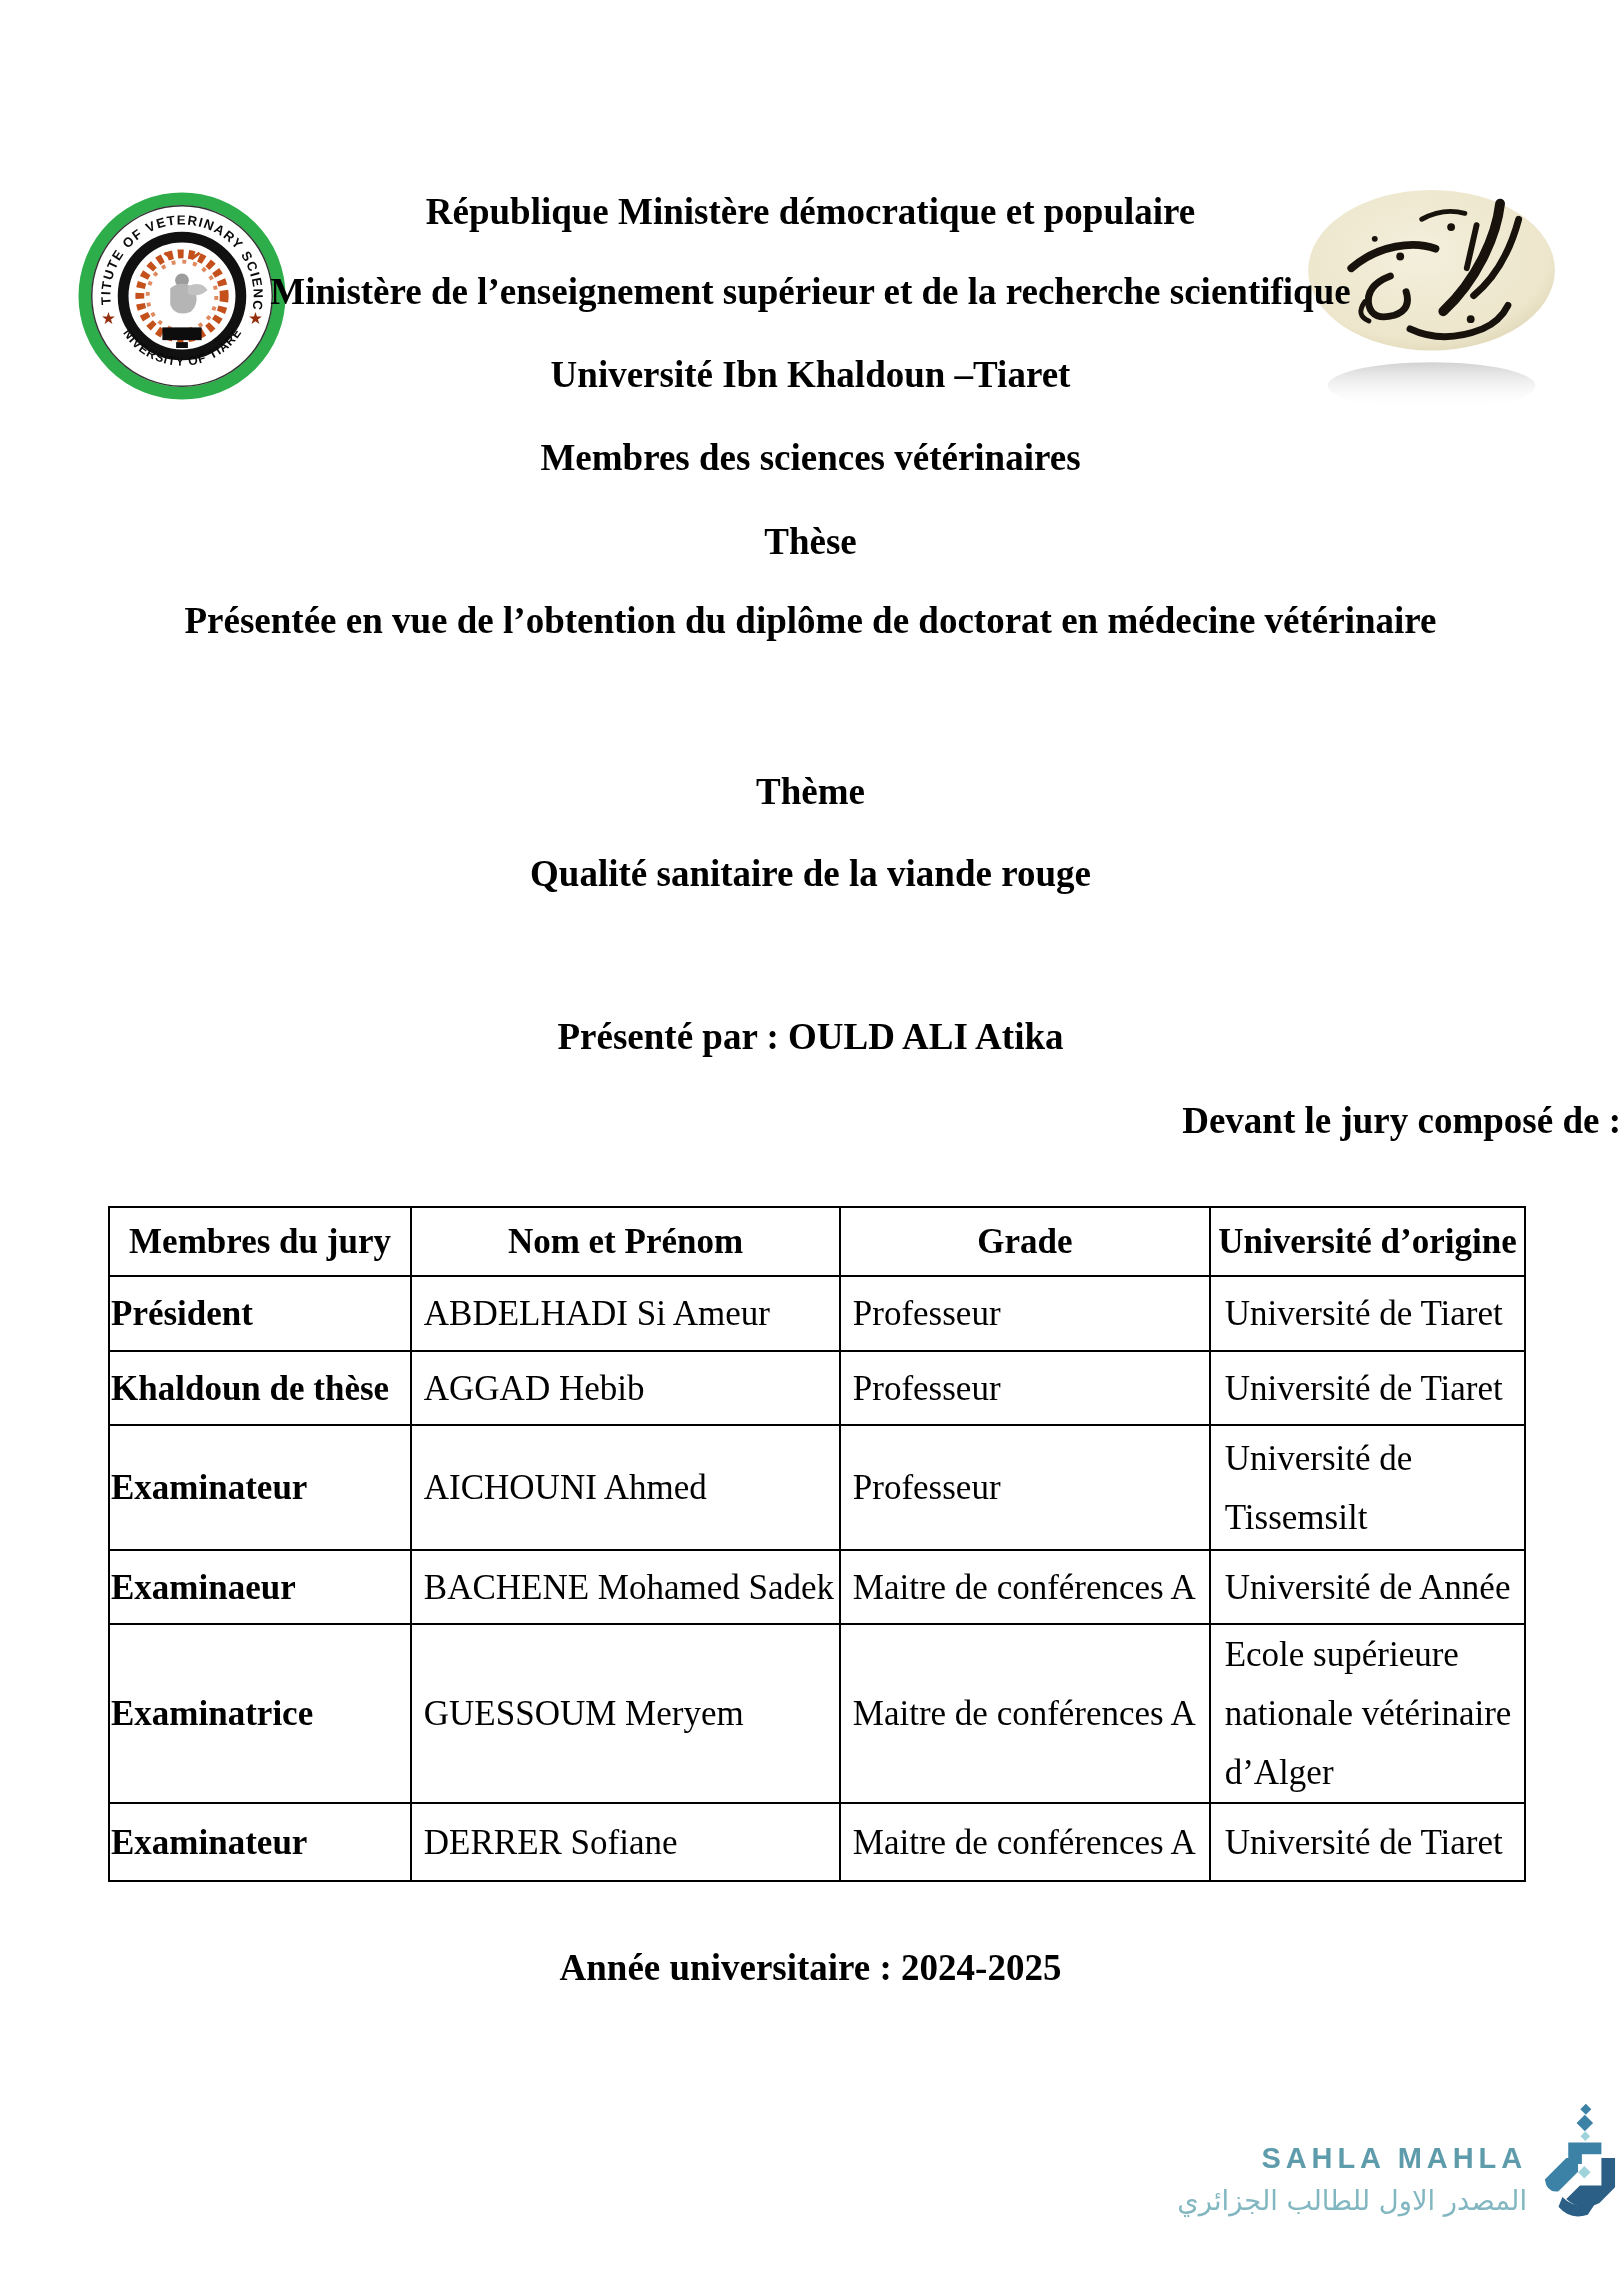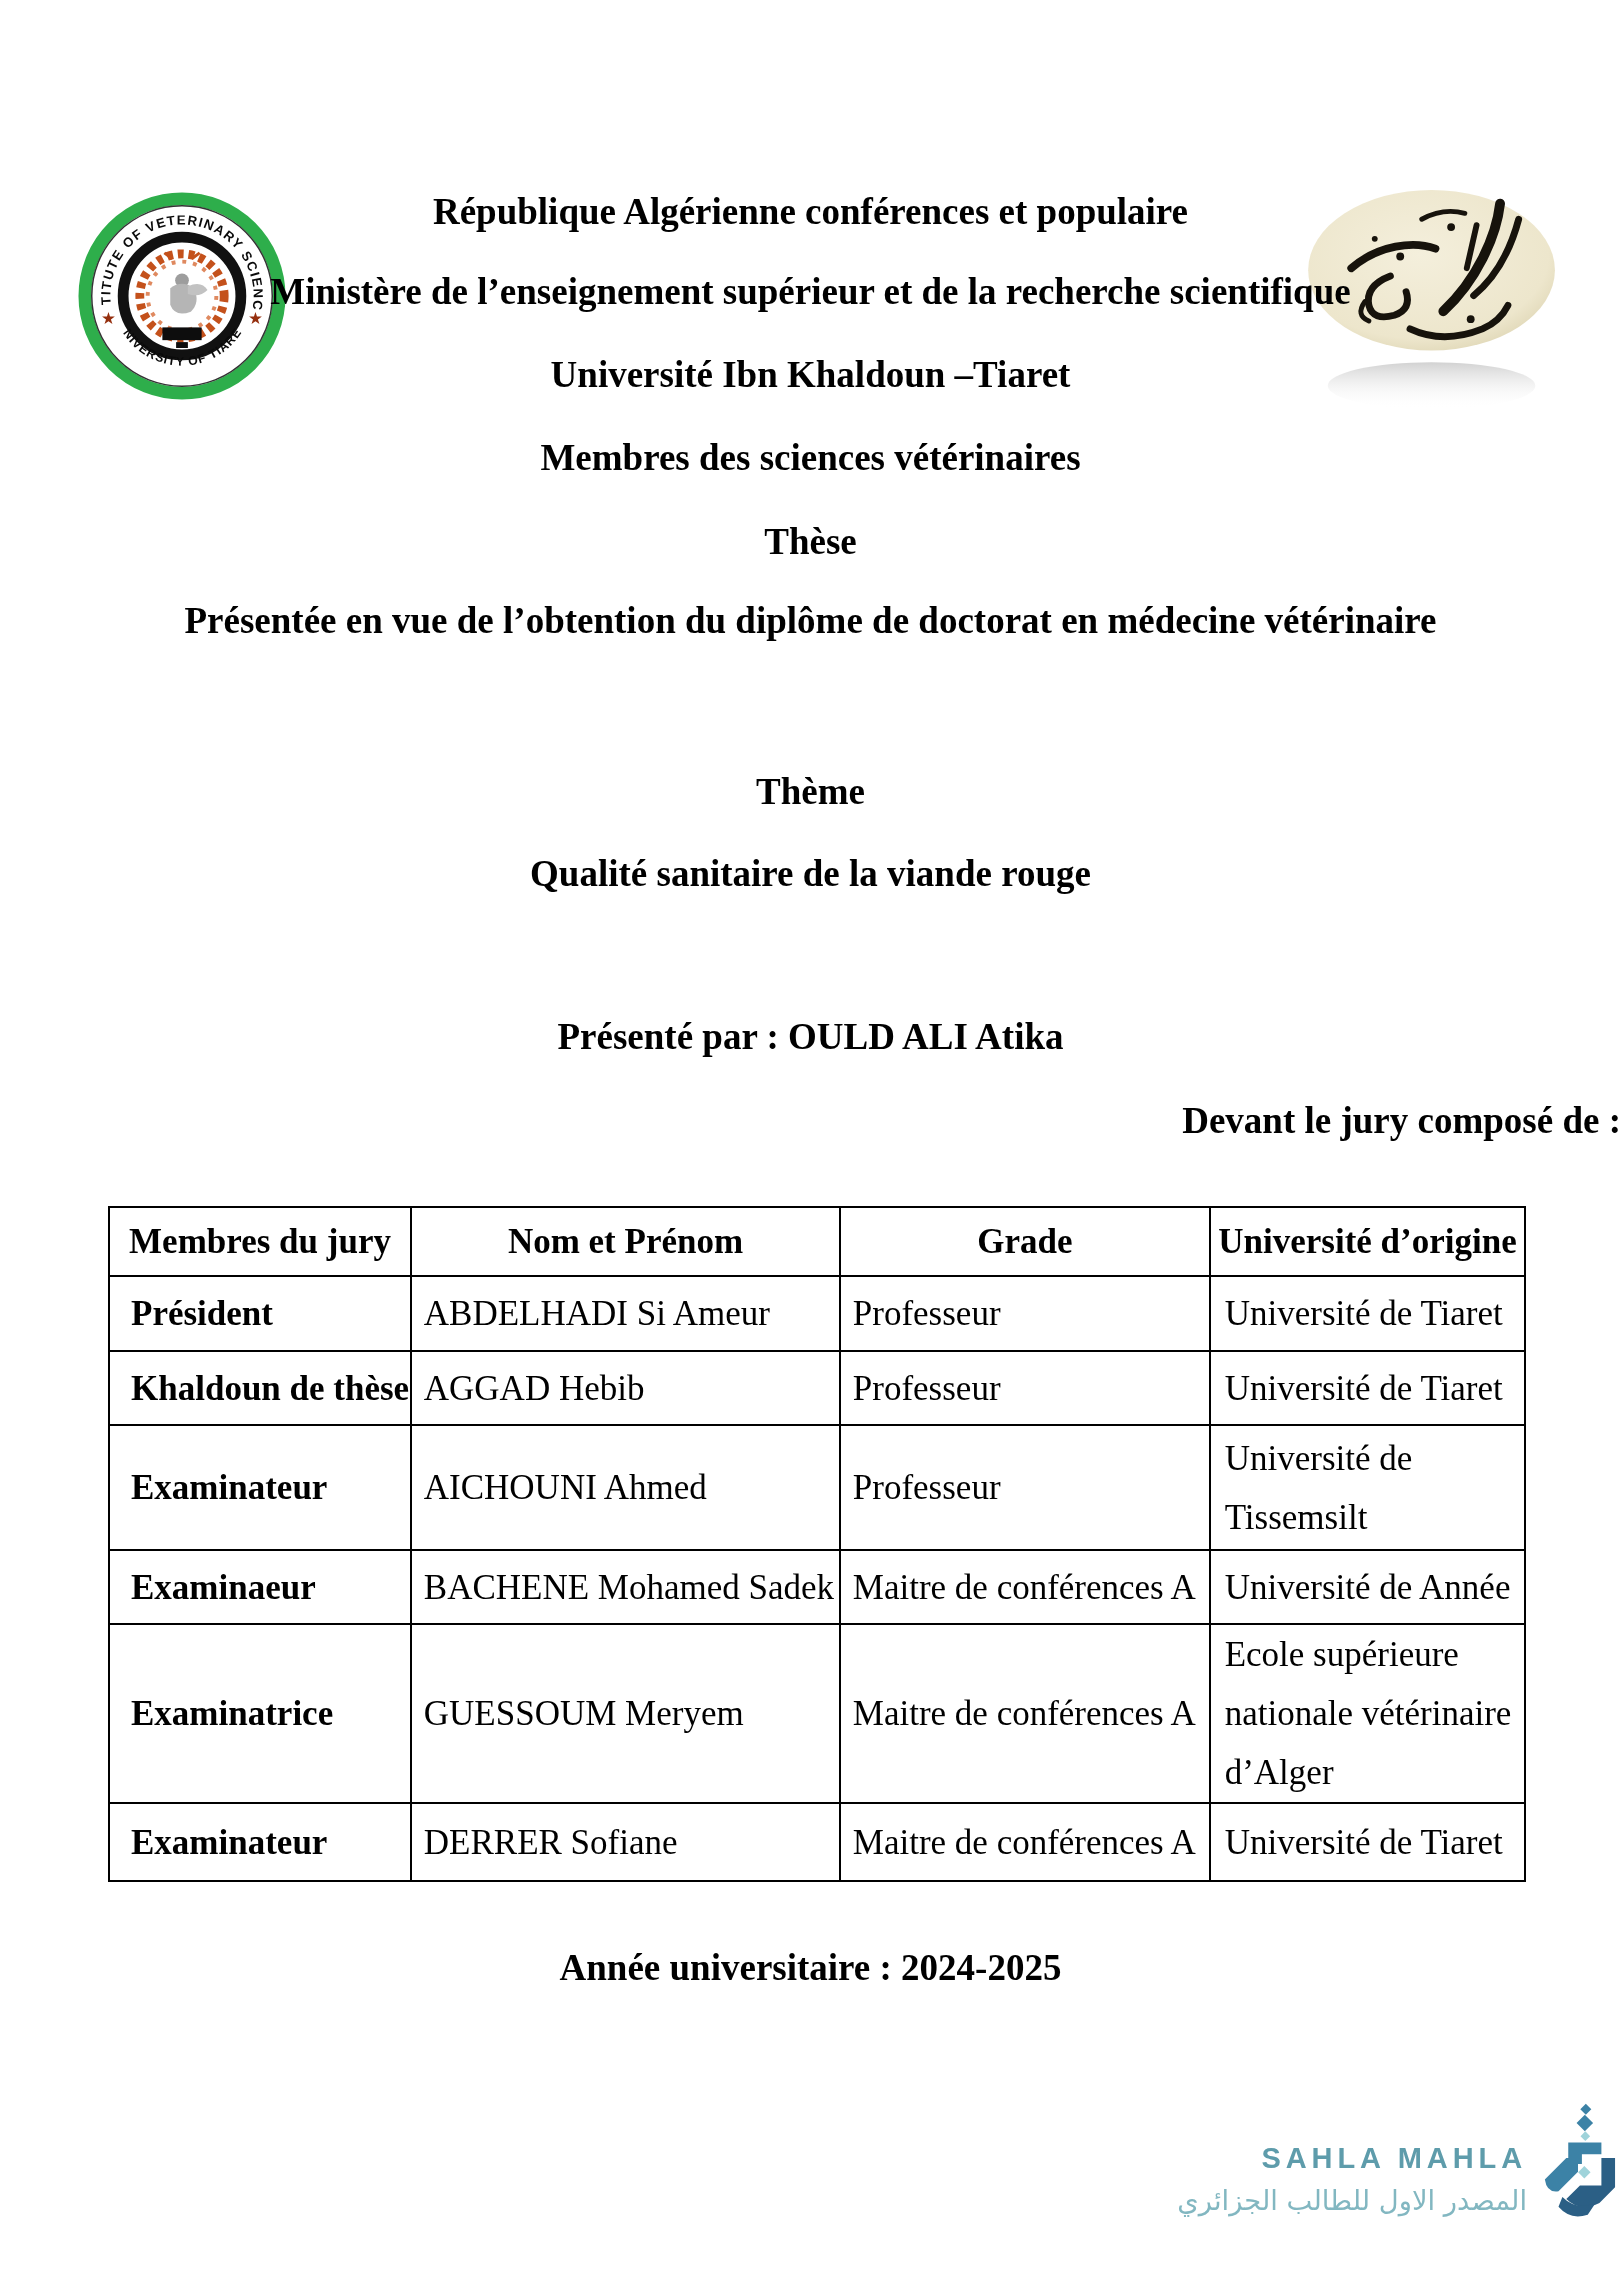--- a/index.html
+++ b/index.html
@@ -46,21 +46,21 @@
     overflow:hidden;
   }
   .jury-table th{
     font-weight:bold;text-align:center;vertical-align:top;
     padding:11.8px 2px 0 2px;white-space:nowrap;line-height:43px;
   }
   .jury-table td{
     vertical-align:middle;line-height:59px;
     padding:0 3.9px 0 13.7px;text-align:left;
   }
-  .jury-table td.role{font-weight:bold;white-space:nowrap;padding-left:21px;}
+  .jury-table td.role{font-weight:bold;white-space:nowrap;padding-left:1px;}
   .jury-table td.name,.jury-table td.grade{white-space:nowrap;padding-left:11.8px;}
   .jury-table td.univ{padding-left:13.7px;}
   .rh-70{height:69px;}
   .rh-77{height:75px;}
   .rh-75{height:74px;}
   .rh-128{height:125px;}
   .rh-180{height:176px;}
   .rh-80{height:78px;}
 
   
@@ -145,21 +145,21 @@
       <path d="M 62,120 q -10,14 4,20" stroke-width="5"></path>
     </g>
     <g fill="#17130C">
       <circle cx="150" cy="44" r="4"></circle>
       <circle cx="98" cy="74" r="4"></circle>
       <circle cx="170" cy="138" r="4"></circle>
       <circle cx="72" cy="56" r="3"></circle>
     </g>
   </svg>
 
-  <div class="line l-republic">République Algérienne conférences et populaire</div>
+  <div class="line l-republic">République Ministère démocratique et populaire</div>
   <div class="line l-university">Université Ibn Khaldoun –Tiaret</div>
   <div class="line l-ministry">Ministère de l’enseignement supérieur et de la recherche scientifique</div>
   <div class="line l-institute">Membres des sciences vétérinaires</div>
   <div class="line l-these">Thèse</div>
   <div class="line l-purpose">Présentée en vue de l’obtention du diplôme de doctorat en médecine vétérinaire</div>
   <div class="line l-theme-label">Thème</div>
   <div class="line l-theme-title">Qualité sanitaire de la viande rouge</div>
   <div class="line l-presented">Présenté par : OULD ALI Atika</div>
   <div class="line l-jury-intro">Devant le jury composé de :</div>
 

